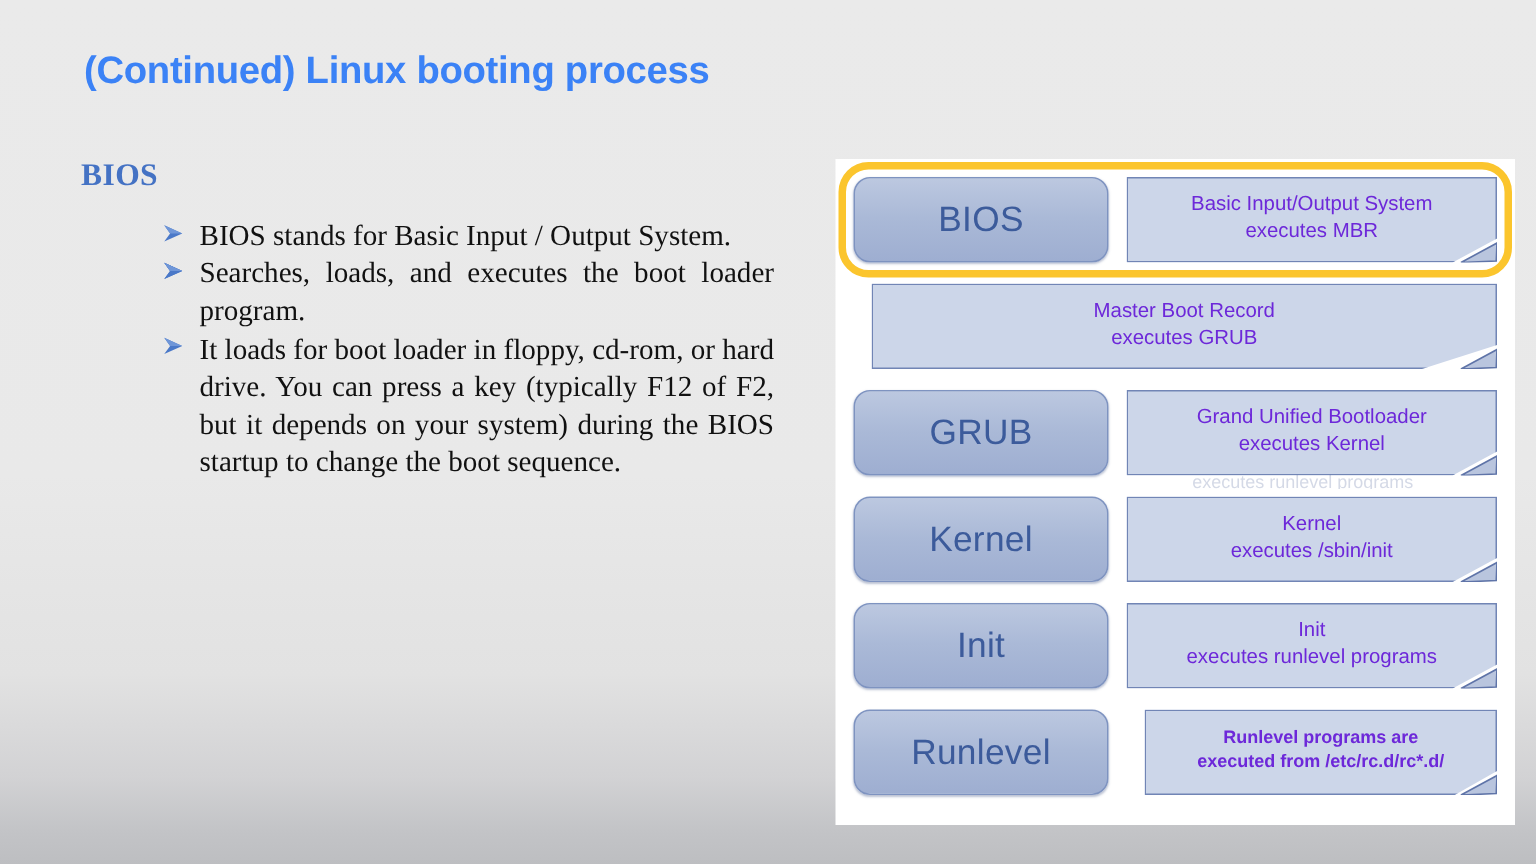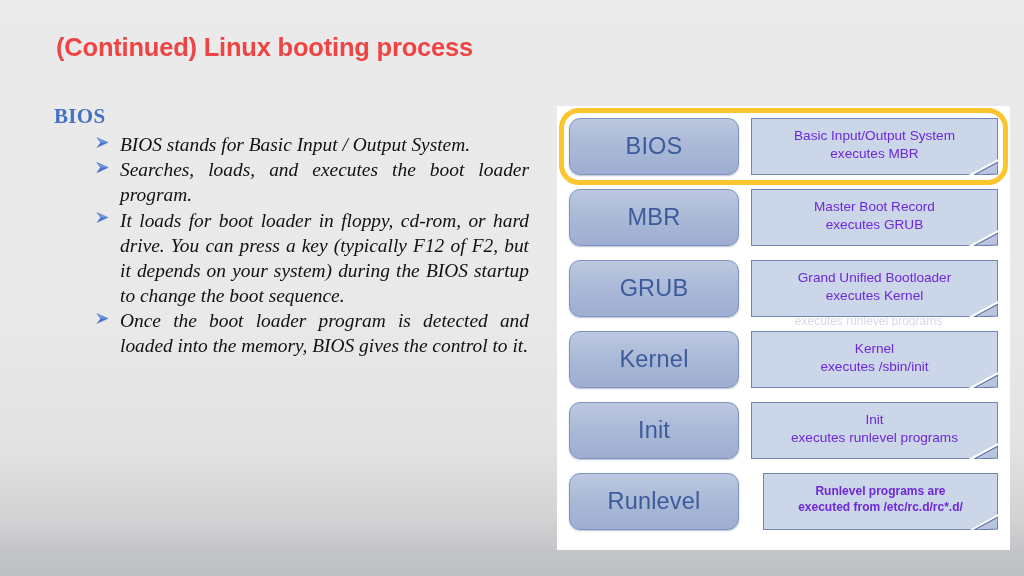--- a/index.html
+++ b/index.html
@@ -23,21 +23,21 @@
 
   
   .slide-title {
     position: absolute;
     left: 56px;
     top: 33px;
     font-family: "Liberation Sans", sans-serif;
     font-weight: bold;
     font-size: 25.5px;
     line-height: 1.15;
-    color: #ef4444;
+    color: #3b82f6;
     letter-spacing: -0.2px;
     white-space: nowrap;
   }
 
   
   .content-col {
     position: absolute;
     left: 0;
     top: 104px;
     width: 545px;
@@ -46,23 +46,22 @@
     margin: 0 0 2px 54px;
     font-family: "Liberation Serif", serif;
     font-weight: bold;
     font-size: 21px;
     line-height: 1.2;
     color: #4472c4;
     letter-spacing: 0.3px;
   }
   .bullet-list {
     list-style: none;
-    margin: 3px;
+    margin: 16px;
     padding: 0 0 0 90px;
-    font-style: italic;
   }
   .bullet-item {
     position: relative;
     margin: 0 0 0 0;
     padding-left: 27px;
     font-size: 19.4px;
     line-height: 1.295;
     color: #111111;
     text-align: justify;
     text-justify: inter-word;
@@ -226,29 +225,20 @@
     </li>
     <li class="bullet-item">
       <span class="arrow">
         <svg width="20" height="20" viewBox="0 0 20 20">
           <path d="M3.5 4.2 L15.5 9.6 L3.5 15.0 L7.4 9.6 Z" fill="#4a78c8"></path>
           <path d="M3.5 4.2 L15.5 9.6 L7.4 9.6 Z" fill="#6f96d8"></path>
         </svg>
       </span>
       <span>It loads for boot loader in floppy, cd-rom, or hard drive. You can press a key (typically F12 of F2, but it depends on your system) during the BIOS startup to change the boot sequence.</span>
     </li>
-    <li class="bullet-item">
-      <span class="arrow">
-        <svg width="20" height="20" viewBox="0 0 20 20">
-          <path d="M3.5 4.2 L15.5 9.6 L3.5 15.0 L7.4 9.6 Z" fill="#4a78c8"></path>
-          <path d="M3.5 4.2 L15.5 9.6 L7.4 9.6 Z" fill="#6f96d8"></path>
-        </svg>
-      </span>
-      <span>Once the boot loader program is detected and loaded into the memory, BIOS gives the control to it.</span>
-    </li>
   </ul>
 </div>
 
 <div class="diagram-panel">
   <div class="flow-rows">
 
     <div class="flow-row">
       <div class="stage-box">
         <span class="stage-label">BIOS</span>
       </div>
@@ -258,23 +248,20 @@
 executes MBR</span>
         </div>
         <svg class="note-fold" viewBox="0 0 34 18">
           <path d="M34 5 L10 18 L33.5 17 Z" fill="#b9c5de" stroke="#5f74a8" stroke-width="1.1"></path>
         </svg>
       </div>
       <div class="highlight-ring"></div>
     </div>
 
     <div class="flow-row">
-      <div class="stage-box">
-        <span class="stage-label">MBR</span>
-      </div>
       <div class="note-wrap">
         <div class="note-box">
           <span class="note-text">Master Boot Record
 executes GRUB</span>
         </div>
         <svg class="note-fold" viewBox="0 0 34 18">
           <path d="M34 5 L10 18 L33.5 17 Z" fill="#b9c5de" stroke="#5f74a8" stroke-width="1.1"></path>
         </svg>
       </div>
     </div>

